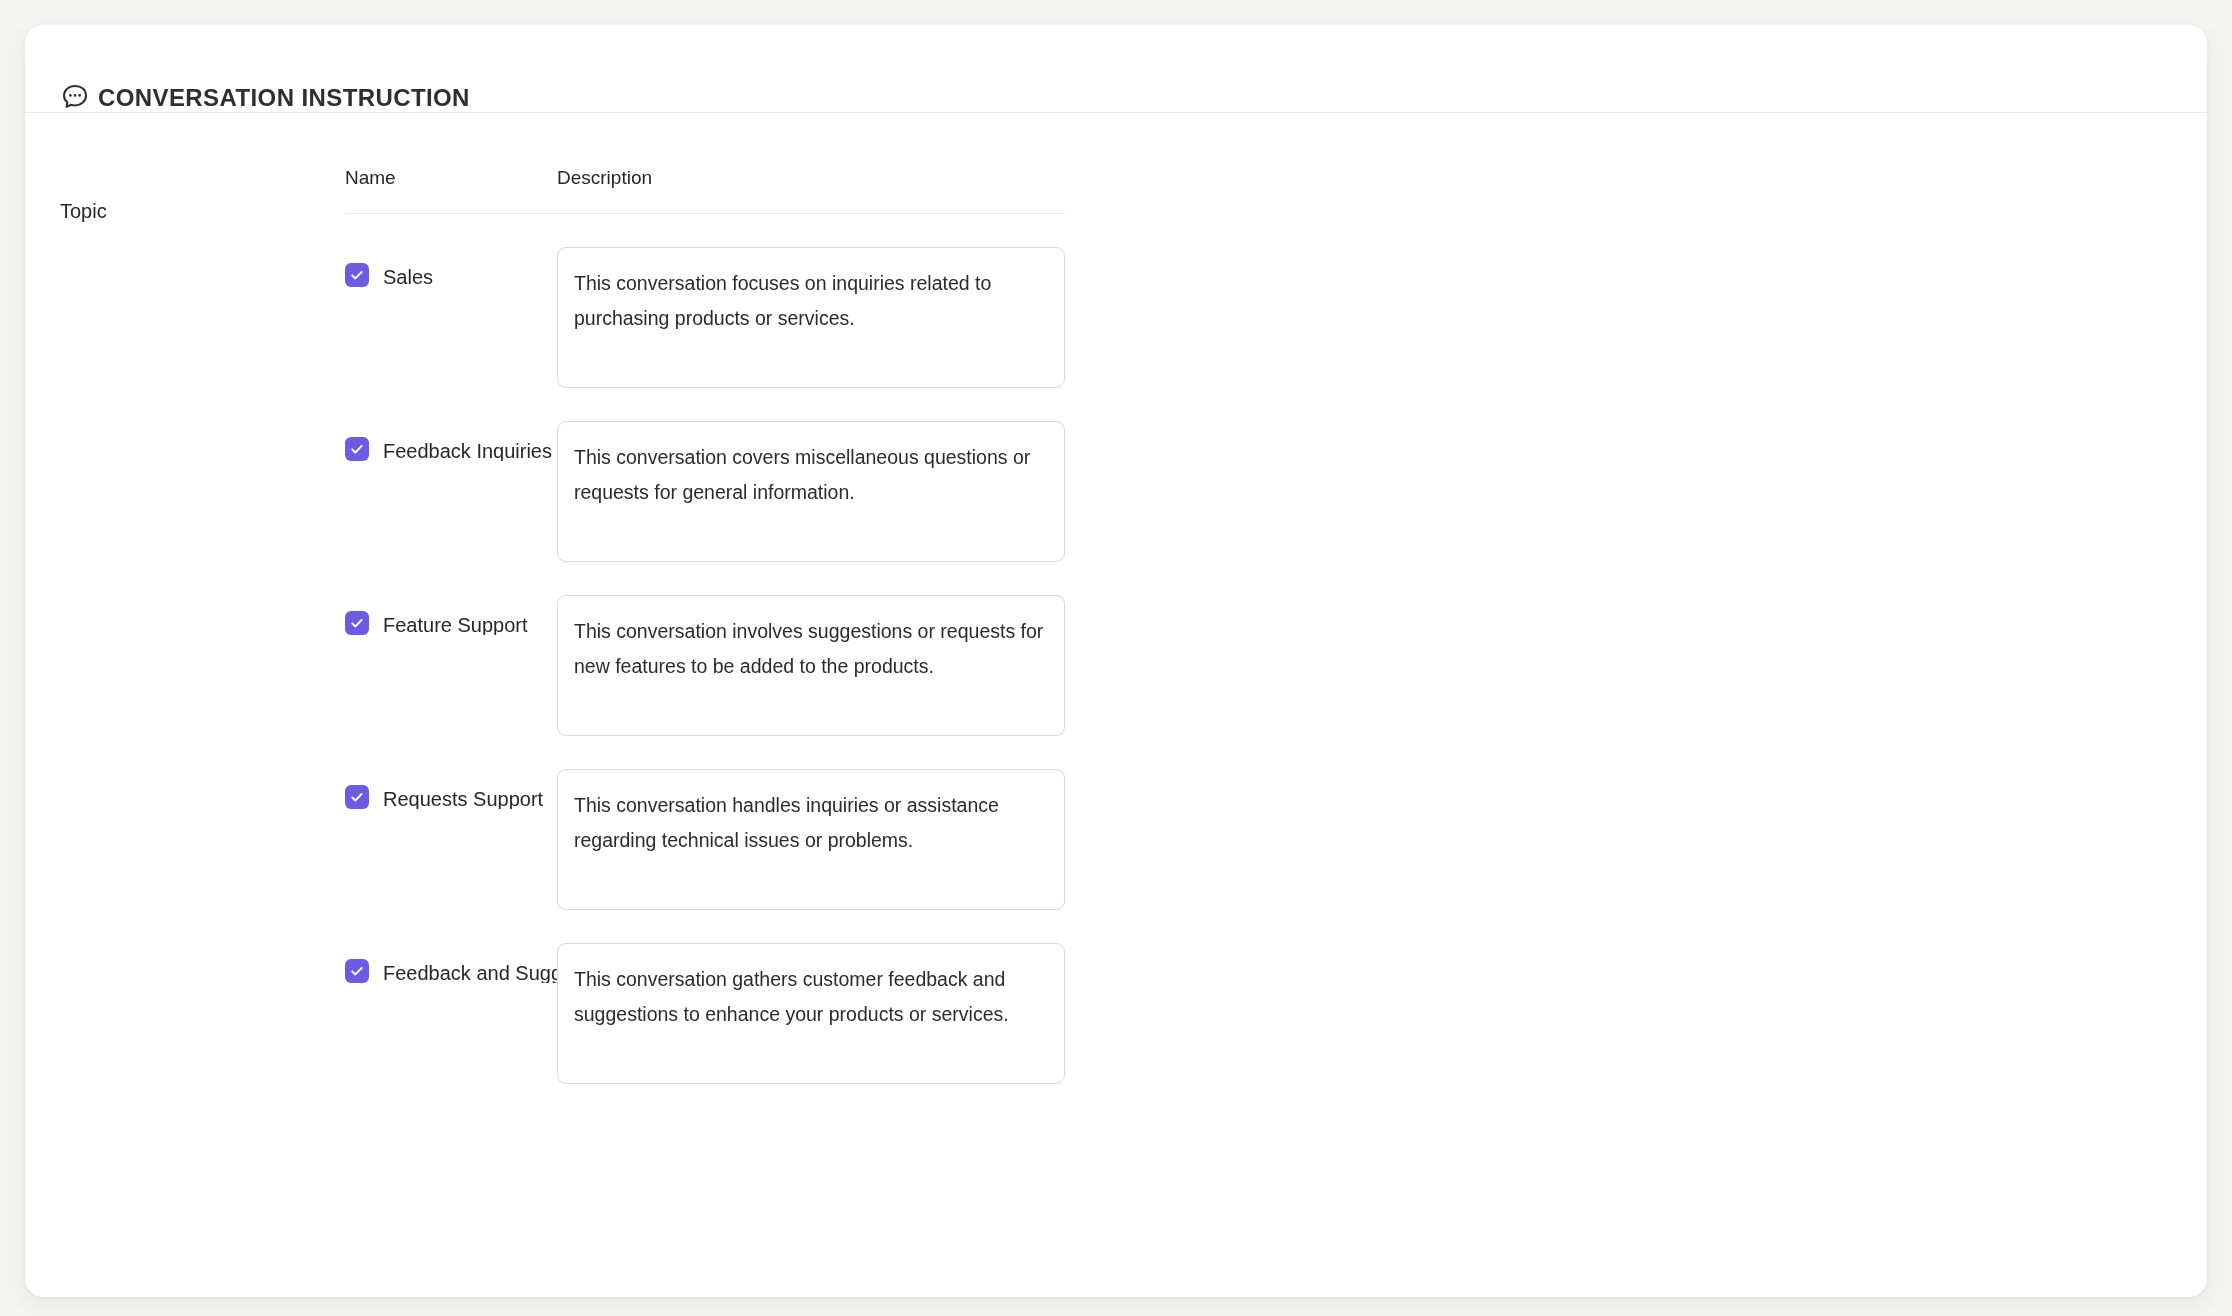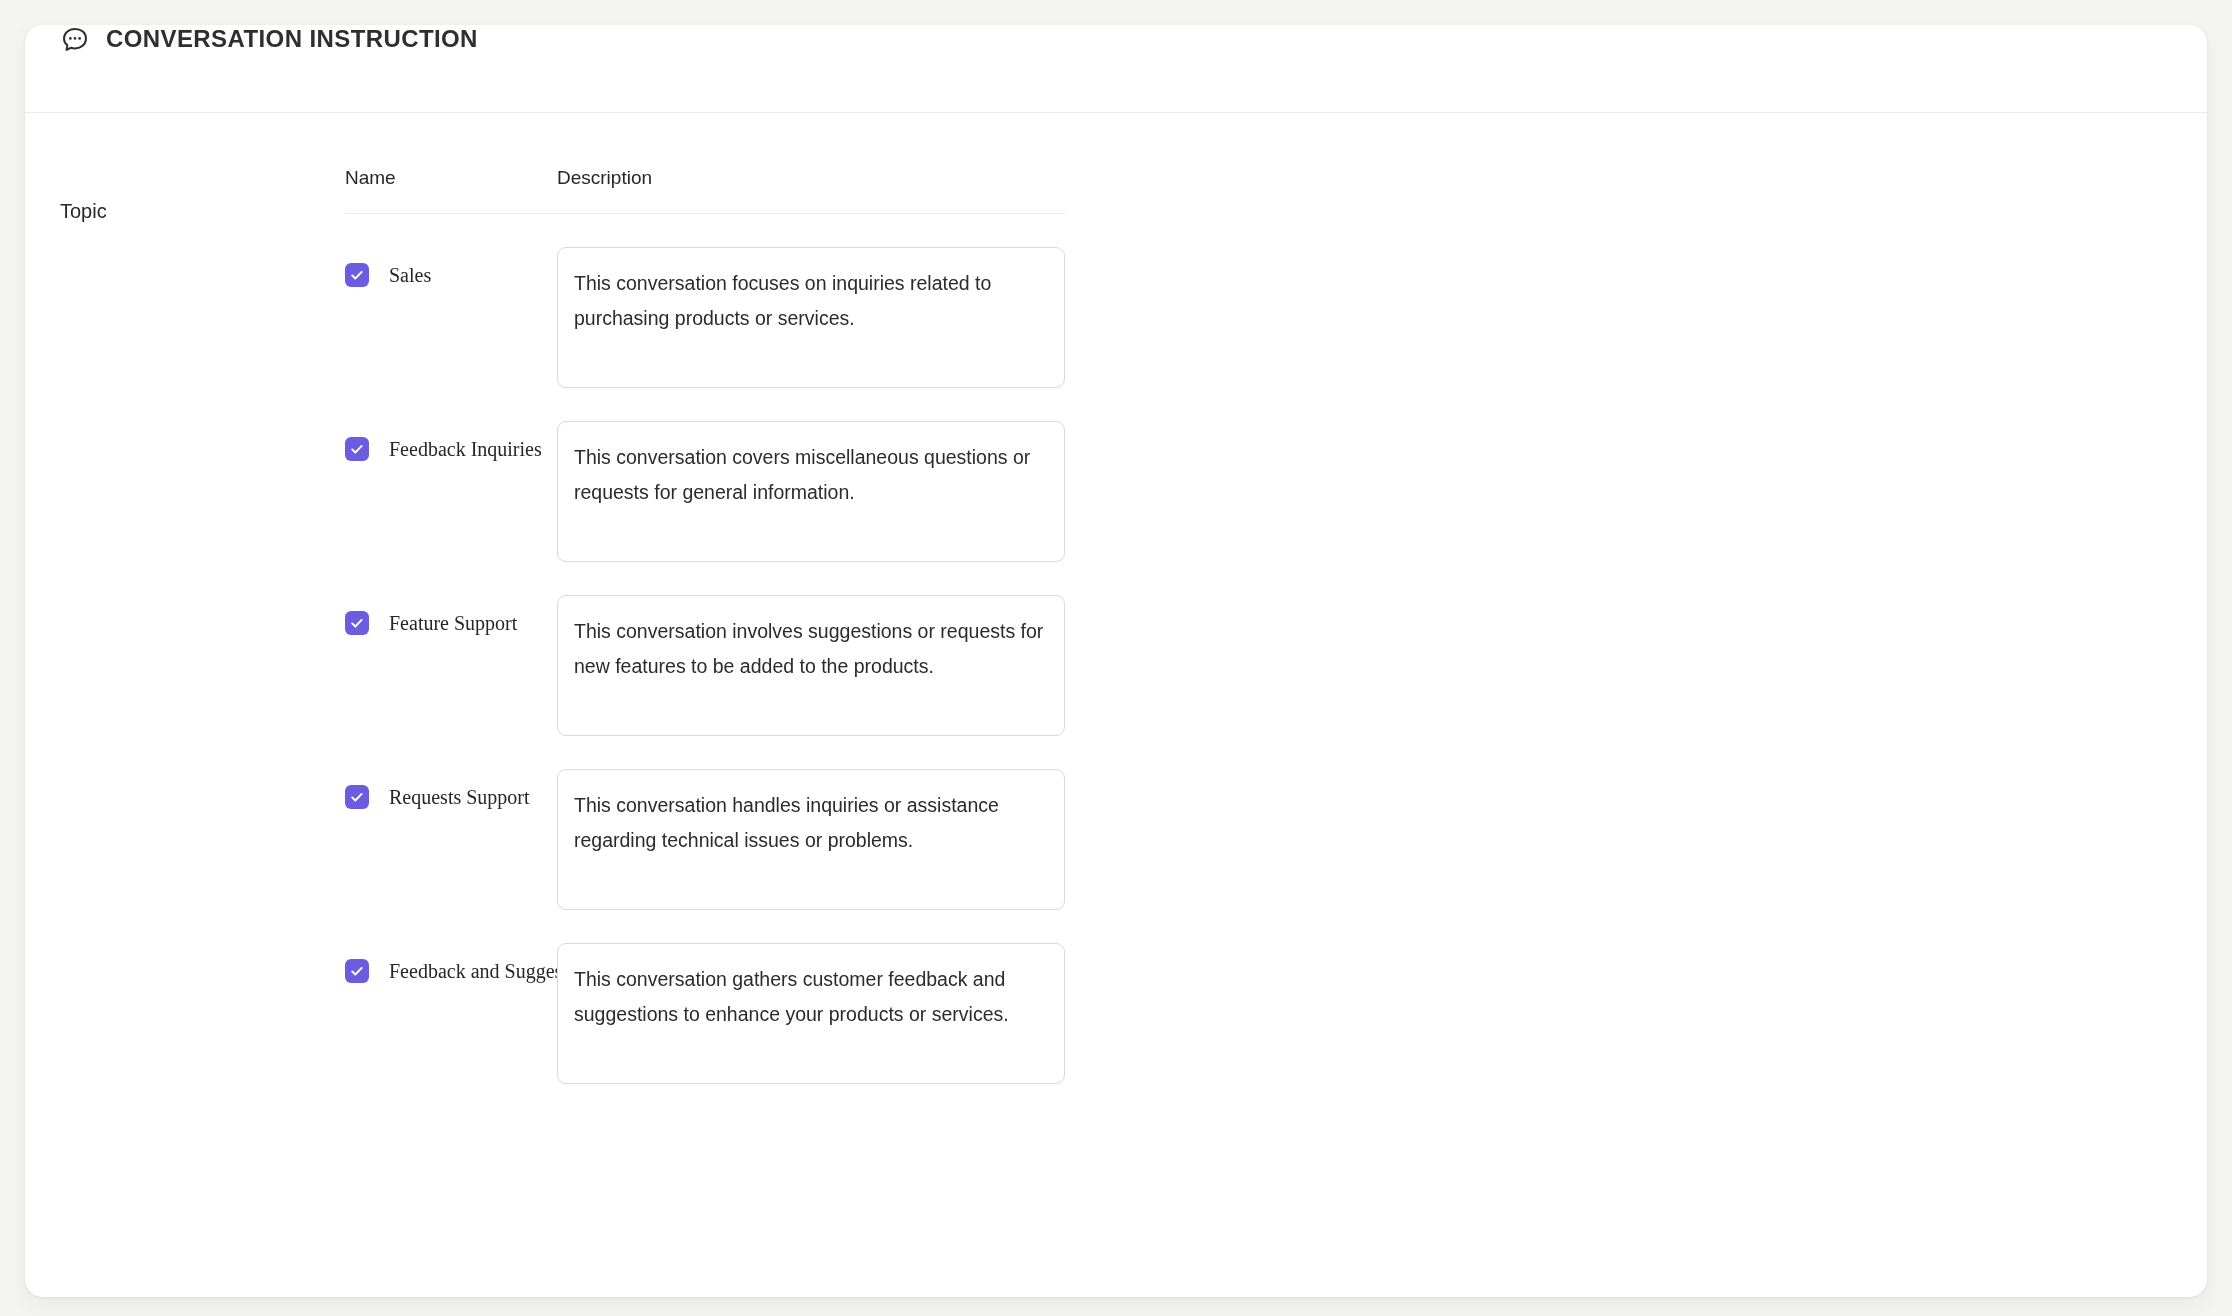--- a/index.html
+++ b/index.html
@@ -25,23 +25,23 @@
     display: flex;
     flex-direction: column;
   }
 
   
   #card-header {
     height: 88px;
     flex: 0 0 88px;
     border-bottom: 1px solid #eceae6;
     display: flex;
-    align-items: flex-start;
+    align-items: flex-end;
     padding-left: 35px;
-    gap: 16px;
+    gap: 8px;
   }
   #card-header .bubble-icon {
     width: 30px; height: 30px;
     display: block;
     flex: 0 0 30px;
   }
   #card-title {
     font-size: 24px;
     font-weight: bold;
     letter-spacing: 0.4px;
@@ -125,26 +125,25 @@
     display: flex;
     align-items: flex-start;
     margin-bottom: 33px;
   }
   .topic-row:last-child { margin-bottom: 0; }
 
   .topic-name-cell {
     width: 212px;
     flex: 0 0 212px;
     display: flex;
-    align-items: center;
-    gap: 20px;
+    align-items: flex-end;
+    gap: 14px;
     padding-top: 16px;
     overflow: hidden;
     white-space: nowrap;
-    font-family: Liberation Serif, serif;
   }
 
   .checkbox {
     width: 24px; height: 24px;
     flex: 0 0 24px;
     background: #6c5ce0;
     border-radius: 6px;
     display: flex;
     align-items: center;
     justify-content: center;

